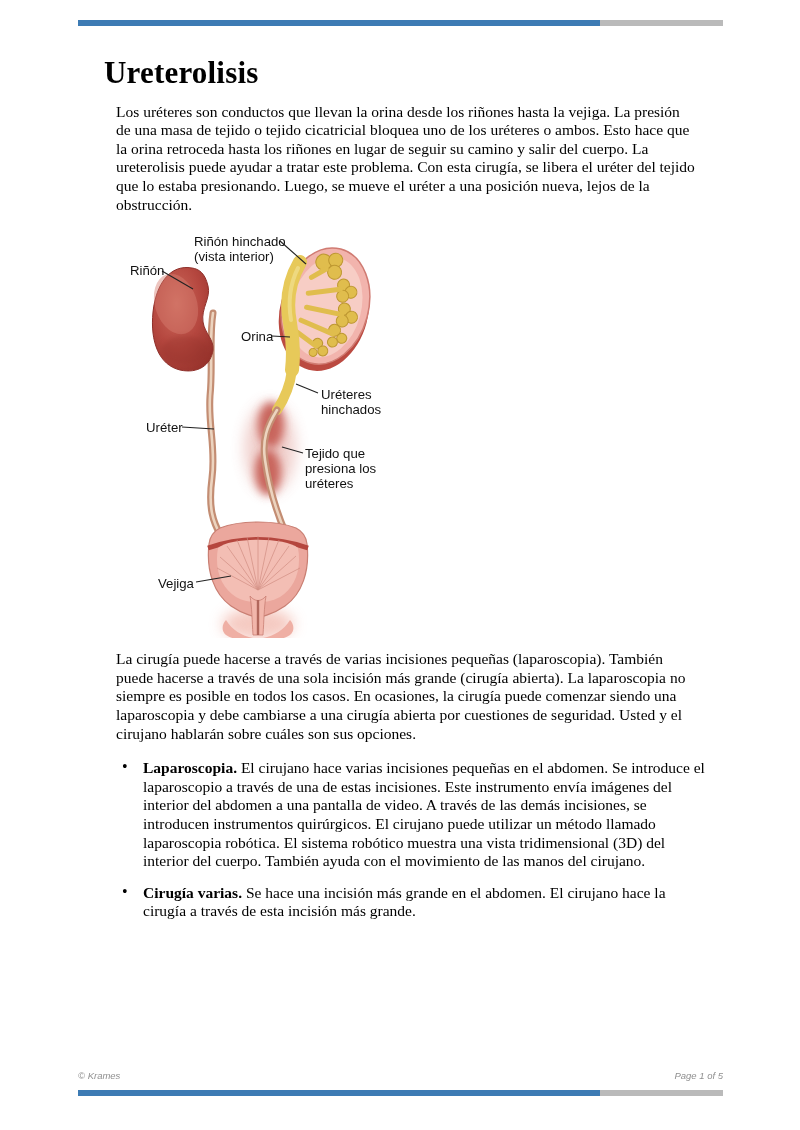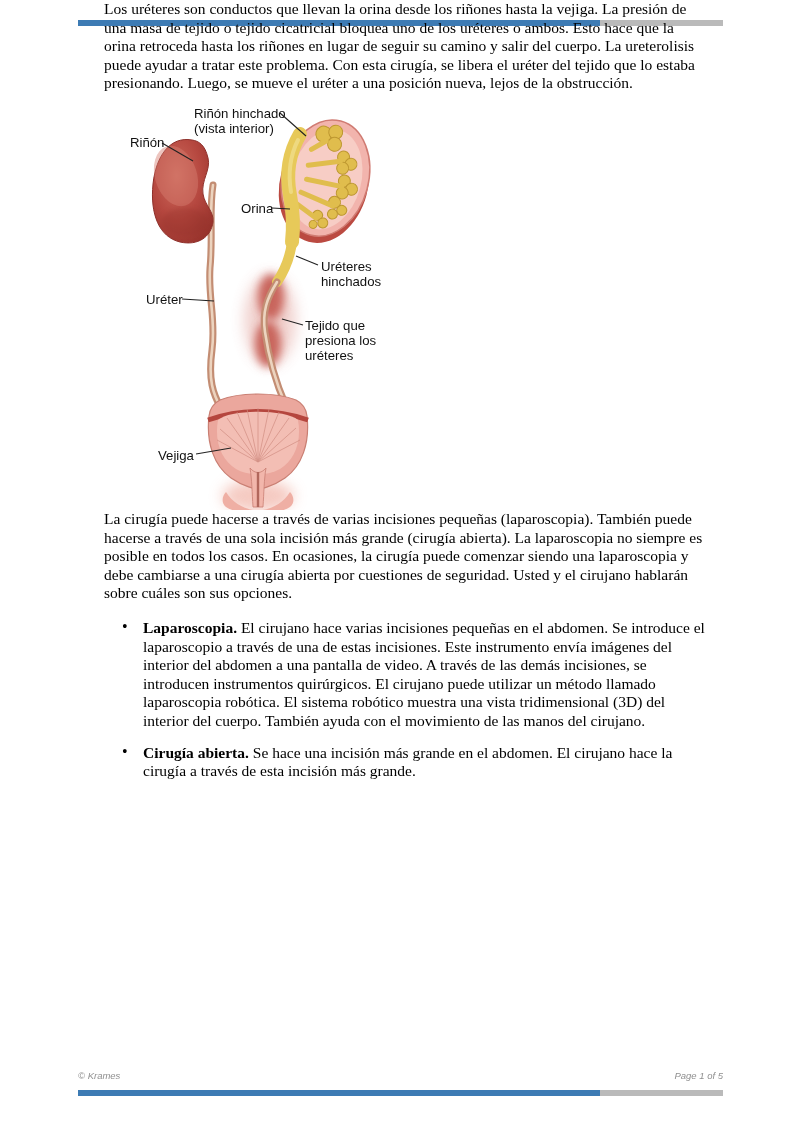--- a/index.html
+++ b/index.html
@@ -31,21 +31,21 @@
     width: 604px;
   }
   h1.doc-title {
     margin: 55px 0 0 0;
     font-size: 31px;
     line-height: 1.15;
     font-weight: bold;
     letter-spacing: 0.2px;
   }
   p.body-text {
-    margin: 0;
+    margin: 12px;
     font-size: 15.5px;
     line-height: 18.6px;
   }
   .intro { margin-top: 22px; }
   figure.anatomy-figure {
     margin: 5px 0 0 2px;
     padding: 0;
     width: 322px;
     height: 412px;
     text-align: center;
@@ -96,20 +96,21 @@
 </style>
 </head>
 <body>
 
 <div class="accent-bar bar-top">
   <div class="bar-fill"></div>
 </div>
 
 <div class="content">
 
+  <h1 class="doc-title">Ureterolisis</h1>
 
   <p class="body-text intro">Los uréteres son conductos que llevan la orina desde los riñones hasta la vejiga. La presión de una masa de tejido o tejido cicatricial bloquea uno de los uréteres o ambos. Esto hace que la orina retroceda hasta los riñones en lugar de seguir su camino y salir del cuerpo. La ureterolisis puede ayudar a tratar este problema. Con esta cirugía, se libera el uréter del tejido que lo estaba presionando. Luego, se mueve el uréter a una posición nueva, lejos de la obstrucción.</p>
 
   <figure class="anatomy-figure">
     <svg width="322" height="412" viewBox="0 0 322 412" xmlns="http://www.w3.org/2000/svg">
       <defs>
         <radialGradient id="kidneyGrad" cx="40%" cy="35%" r="75%">
           <stop offset="0%" stop-color="#cd6a5c"></stop>
           <stop offset="55%" stop-color="#b5473f"></stop>
           <stop offset="100%" stop-color="#97332c"></stop>
@@ -233,21 +234,21 @@
 
 
   <p class="body-text section-body">La cirugía puede hacerse a través de varias incisiones pequeñas (laparoscopia). También puede hacerse a través de una sola incisión más grande (cirugía abierta). La laparoscopia no siempre es posible en todos los casos. En ocasiones, la cirugía puede comenzar siendo una laparoscopia y debe cambiarse a una cirugía abierta por cuestiones de seguridad. Usted y el cirujano hablarán sobre cuáles son sus opciones.</p>
 
   <ul class="bullet-list">
     <li>
       <b>Laparoscopia.</b>
       <span>El cirujano hace varias incisiones pequeñas en el abdomen. Se introduce el laparoscopio a través de una de estas incisiones. Este instrumento envía imágenes del interior del abdomen a una pantalla de video. A través de las demás incisiones, se introducen instrumentos quirúrgicos. El cirujano puede utilizar un método llamado laparoscopia robótica. El sistema robótico muestra una vista tridimensional (3D) del interior del cuerpo. También ayuda con el movimiento de las manos del cirujano.</span>
     </li>
     <li>
-      <b>Cirugía abierta.</b>
+      <b>Cirugía varias.</b>
       <span>Se hace una incisión más grande en el abdomen. El cirujano hace la cirugía a través de esta incisión más grande.</span>
     </li>
   </ul>
 
 </div>
 
 <div class="accent-bar bar-bottom">
   <div class="bar-fill"></div>
 </div>
 

